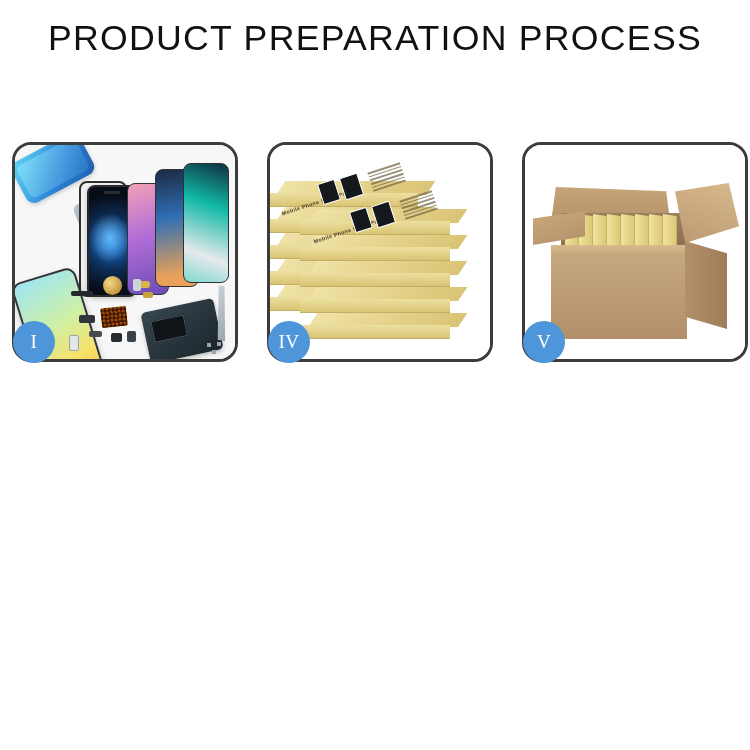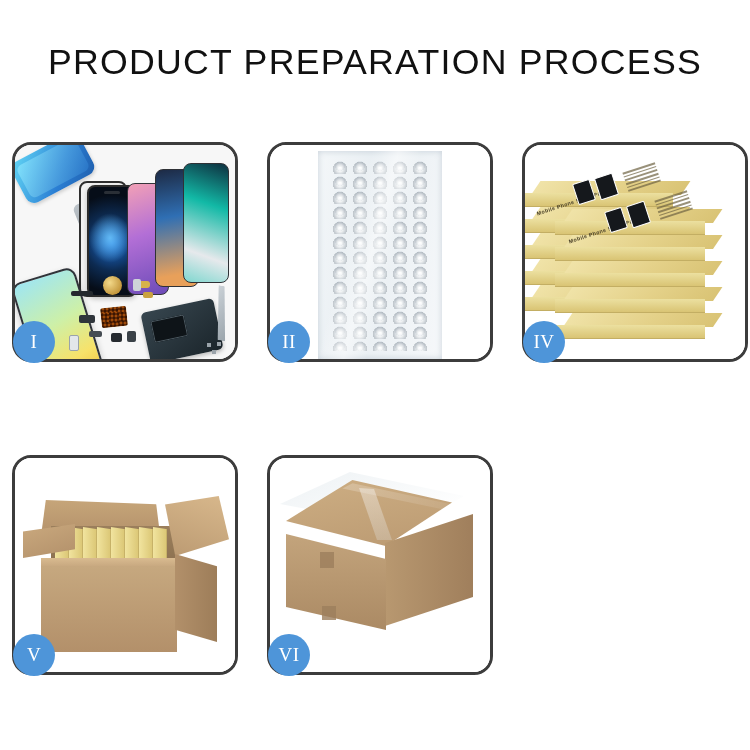--- a/index.html
+++ b/index.html
@@ -3,21 +3,21 @@
 <meta charset="utf-8">
 <style>
   html,body{margin:0;padding:0;}
   body{
     width:750px;height:750px;
     background:#ffffff;
     font-family:"Liberation Sans","DejaVu Sans",sans-serif;
     overflow:hidden;
     position:relative;
   }
-  .header{ width:100%; text-align:center; padding-top:44px; }
+  .header{ width:100%; text-align:center; padding-top:20px; }
   .title{
     font-size:35px;
     letter-spacing:1.2px;
     font-weight:400;
     color:#111111;
     font-family:"Liberation Sans","DejaVu Sans",sans-serif;
     transform:scaleX(1.02);
     line-height:1.05;
   }
   .subtitle{
@@ -289,29 +289,20 @@
       <div class="sm s6"></div>
       <div class="sm s7"></div>
       <div class="sm s8"></div>
       <div class="sm s9"></div>
       <div class="tweez"></div>
       <div class="screws"></div>
     </div>
     <div class="badge">I</div>
   </div>
 
-  <div class="card">
-    <div class="card-inner p2">
-      <div class="wrapsheet"></div>
-      <div class="bubbles"></div>
-      <div class="bubbles2"></div>
-      <div class="wrapshine"></div>
-    </div>
-    <div class="badge">II</div>
-  </div>
 
 
   <div class="card">
     <div class="card-inner p4">
       <div class="stack">
 
         <div class="bx" style="left:0px;top:18px;">
           <div class="top"></div>
           <div class="fr"></div>
         </div>
@@ -395,27 +386,14 @@
       <div class="yb" style="left:138px;"></div>
       <div class="c5-flapL"></div>
       <div class="c5-flapR"></div>
       <div class="c5-rim"></div>
       <div class="c5-body"></div>
       <div class="c5-side"></div>
     </div>
     <div class="badge">V</div>
   </div>
 
-  <div class="card">
-    <div class="card-inner p6">
-      <div class="c6-shadow"></div>
-      <div class="c6-top"></div>
-      <div class="c6-side"></div>
-      <div class="c6-front"></div>
-      <div class="c6-tape2"></div>
-      <div class="c6-tape"></div>
-      <div class="c6-tab c6-t1"></div>
-      <div class="c6-tab c6-t2"></div>
-    </div>
-    <div class="badge">VI</div>
-  </div>
 
 </div>
 
 </body></html>

